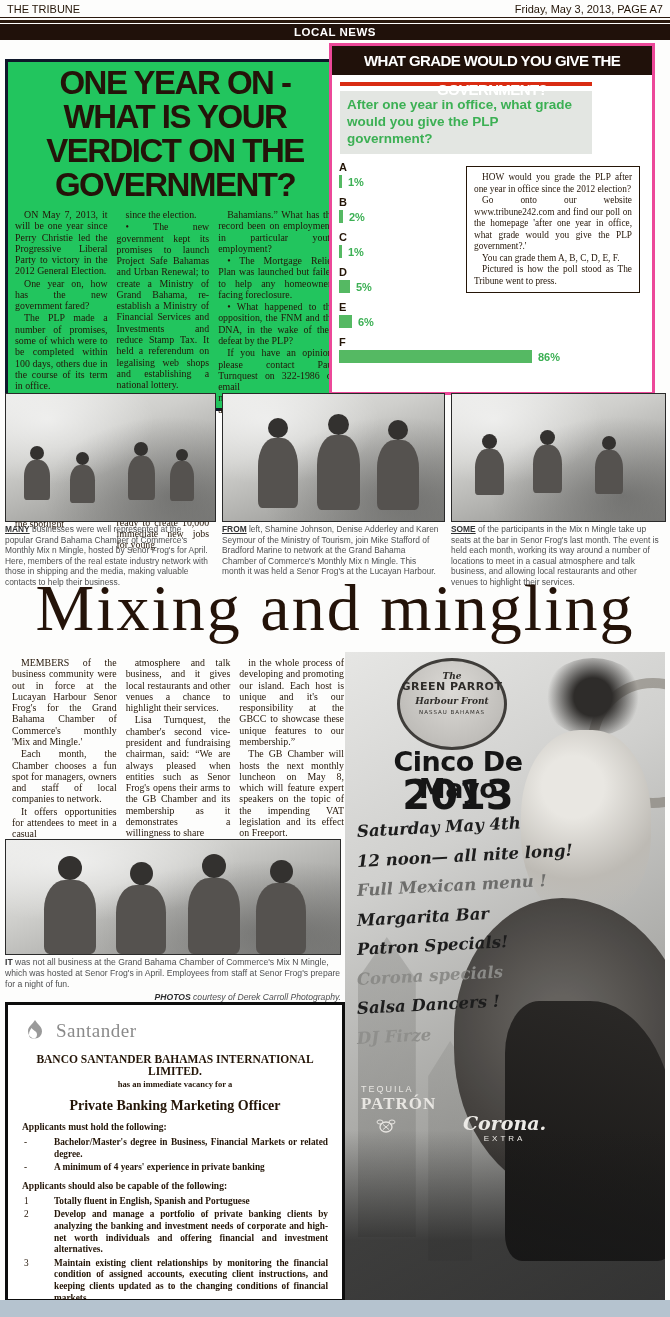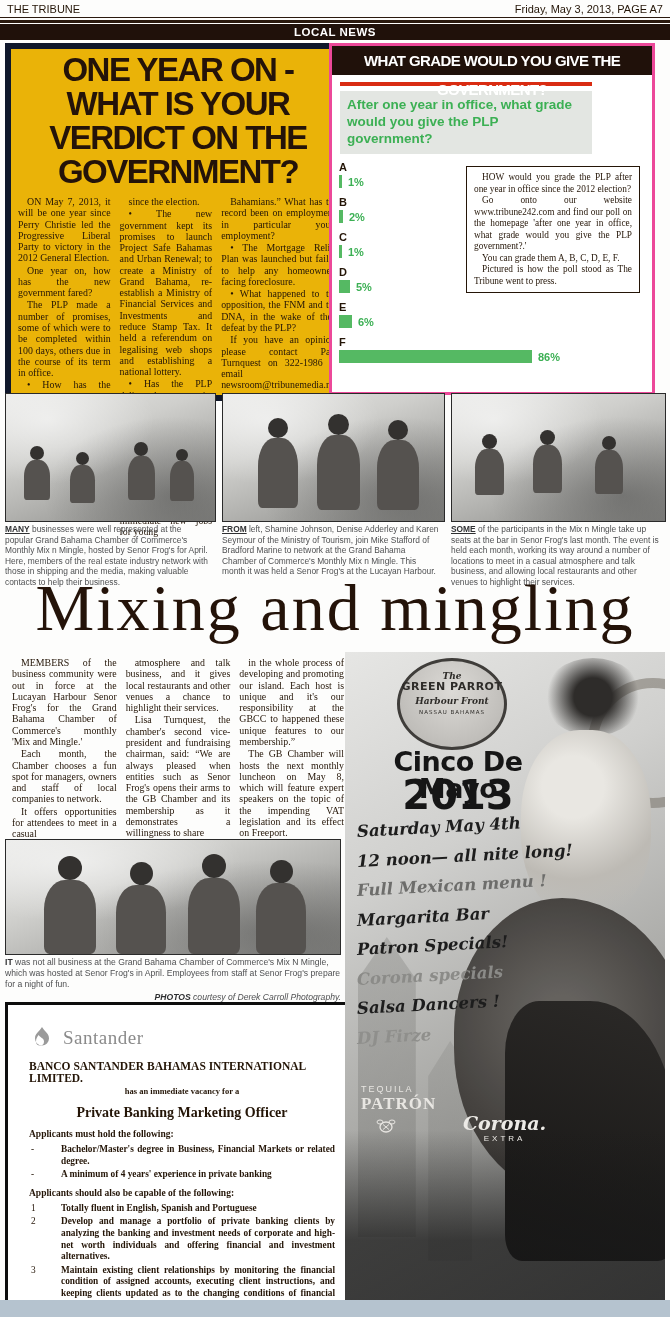--- a/index.html
+++ b/index.html
@@ -11,21 +11,21 @@
   .masthead{position:absolute;top:3px;left:0;width:670px;height:14px;
     font:11px "Liberation Sans",sans-serif;color:#241507;}
   .masthead .left{position:absolute;left:7px;top:0;}
   .masthead .right{position:absolute;right:7px;top:0;}
   .rules{position:absolute;top:17px;left:0;width:670px;height:2px;
     border-top:1px solid #2a190e;border-bottom:3px solid #2a190e;}
   .localbar{position:absolute;top:24px;left:0;width:670px;height:16px;background:#20110a;
     color:#fff;font:bold 11.5px/16px "Liberation Sans",sans-serif;text-align:center;letter-spacing:.5px;}
 
   
-  .verdict{position:absolute;left:5px;top:43px;width:334px;height:346px;border:6px solid #0f172a;background:#eab308;}
+  .verdict{position:absolute;left:5px;top:59px;width:334px;height:346px;border:3px solid #0f172a;background:#22c55e;}
   .verdict h1{margin:4px 4px 6px;font:800 33px/1.03 "Liberation Sans",sans-serif;
     letter-spacing:-1.5px;text-align:center;color:#241309;}
   .cols{display:flex;gap:7px;padding:0 6px;}
   .col{flex:1;}
   .copy{font:9.9px/1.14 "Liberation Serif",serif;text-align:justify;color:#241507;}
   .copy p{margin:1px;text-indent:9px;}
 
   
   .poll{position:absolute;left:329px;top:43px;width:320px;height:346px;border:3px solid #ec4899;background:#fff;}
   .poll-banner{height:29px;background:#20110a;color:#fff;text-align:center;
@@ -58,26 +58,26 @@
   .mingle-headline{position:absolute;left:0;top:575px;width:670px;text-align:center;
     font:400 66px/1 "Liberation Serif",serif;letter-spacing:2px;color:#241309;}
   .mingle-cols{position:absolute;left:5px;top:656px;width:334px;}
 
   
   .gcaption{position:absolute;left:5px;top:957px;width:336px;font:8.6px/1.3 "Liberation Sans",sans-serif;color:#4f5052;}
   .gcaption b{color:#2f3032;}
   .credit{text-align:right;margin-top:1px;font-style:italic;}
 
   
-  .ad{position:absolute;left:5px;top:1002px;width:330px;height:290px;border:3px solid #0d0d0d;background:#fff;padding:9px;}
+  .ad{position:absolute;left:5px;top:1002px;width:330px;height:290px;border:3px solid #0d0d0d;background:#fff;padding:2px;}
   .ad-inner{padding:8px 12px 0;}
   .slogo{display:flex;align-items:center;gap:8px;margin:4px 0 10px;}
   .slogo .flame{width:26px;height:24px;}
   .slogo .sname{font:400 19px "Liberation Serif",serif;color:#8a8a8a;letter-spacing:.5px;}
-  .bankname{font:bold 11.5px "Liberation Serif",serif;margin-top:2px;}
+  .bankname{text-align:center;font:bold 11.5px "Liberation Serif",serif;margin-top:2px;}
   .vacline{text-align:center;font:bold 8.5px "Liberation Serif",serif;margin-top:2px;}
   .postitle{text-align:center;font:bold 14px "Liberation Serif",serif;margin:9px 0 8px;}
   .adhdr{font:bold 9.5px "Liberation Serif",serif;margin:7px 0 5px;}
   .adrow{display:flex;font:bold 9.3px/1.25 "Liberation Serif",serif;margin-bottom:2px;}
   .adrow .mark{width:30px;flex:none;padding-left:2px;font-weight:400;}
   .adrow .txt{flex:1;text-align:justify;}
 
   
   .poster{position:absolute;left:345px;top:652px;width:320px;height:648px;overflow:hidden;
     background:linear-gradient(150deg,#e6e6e4 0%,#d0d0ce 30%,#a9a9a6 60%,#787876 100%);}
@@ -252,21 +252,21 @@
   <div class="col copy">
     <p>MEMBERS of the business community were out in force at the Lucayan Harbour Senor Frog's for the Grand Bahama Chamber of Commerce's monthly 'Mix and Mingle.'</p>
     <p>Each month, the Chamber chooses a fun spot for managers, owners and staff of local companies to network.</p>
     <p>It offers opportunities for attendees to meet in a casual</p>
   </div>
   <div class="col copy">
     <p>atmosphere and talk business, and it gives local restaurants and other venues a chance to highlight their services.</p>
     <p>Lisa Turnquest, the chamber's second vice-president and fundraising chairman, said: “We are always pleased when entities such as Senor Frog's opens their arms to the GB Chamber and its membership as it demonstrates a willingness to share</p>
   </div>
   <div class="col copy">
-    <p>in the whole process of developing and promoting our island. Each host is unique and it's our responsibility at the GBCC to happened these unique features to our membership.”</p>
+    <p>in the whole process of developing and promoting our island. Each host is unique and it's our responsibility at the GBCC to showcase these unique features to our membership.”</p>
     <p>The GB Chamber will hosts the next monthly luncheon on May 8, which will feature expert speakers on the topic of the impending VAT legislation and its effect on Freeport.</p>
   </div>
 </div>
 
 <div class="photo" style="left:5px;top:839px;width:334px;height:114px;">
   <div class="shade"></div>
   <div class="head" style="left:52px;top:16px;width:24px;height:24px;"></div>
   <div class="torso" style="left:38px;top:40px;width:52px;height:74px;"></div>
   <div class="head" style="left:124px;top:22px;width:23px;height:23px;"></div>
   <div class="torso" style="left:110px;top:45px;width:50px;height:69px;"></div>

